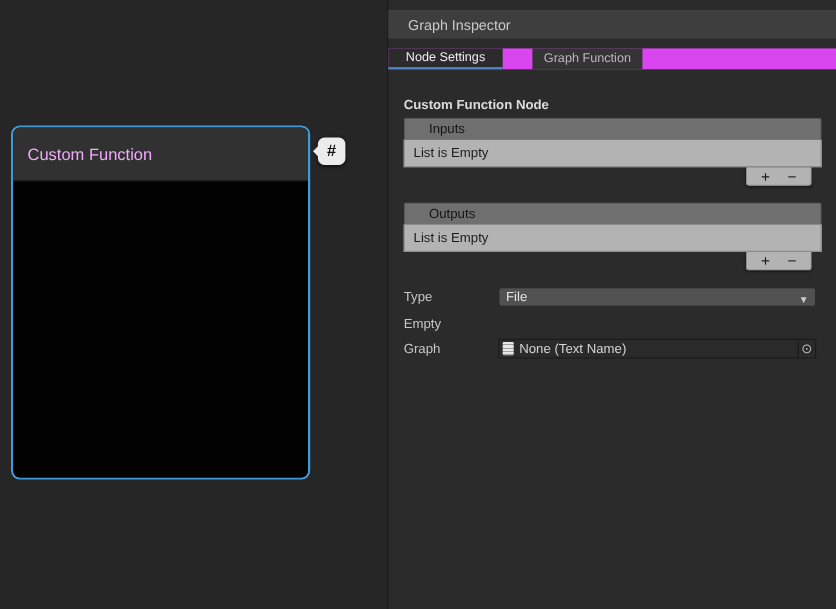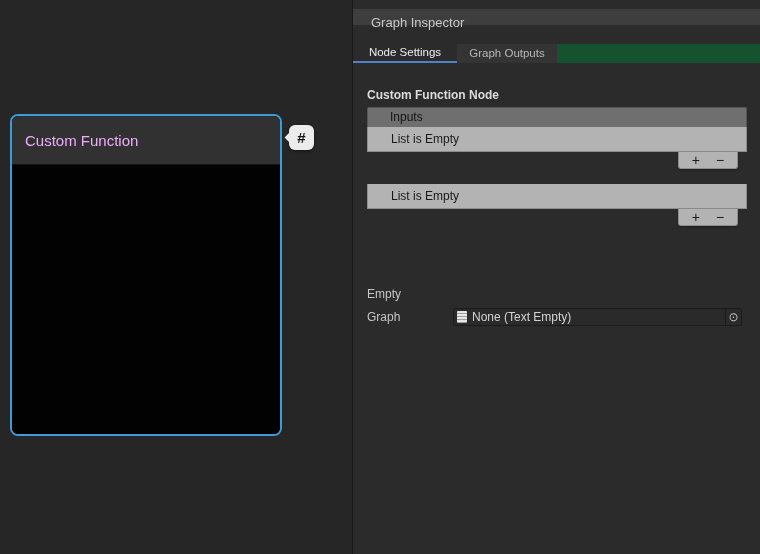--- a/index.html
+++ b/index.html
@@ -50,30 +50,31 @@
   }
 
   
   #panel {
     position: absolute; left: 352px; top: 0;
     width: 408px; height: 554px;
     background: #2b2b2b;
     border-left: 1px solid #191919;
   }
   .titlebar {
-    position: absolute; left: 0; top: 9px; right: 0; height: 16px;
+    position: absolute; left: 0; top: 9px; right: 0; height: 26px;
     background: #3e3e3e;
     line-height: 27px;
     padding-left: 18px;
     color: #c9c9c9; font-size: 13px;
   }
   .tabstrip {
     position: absolute; left: 0; top: 44px; right: 0; height: 19px;
-    background: #14532d;
+    background: #d946ef;
     display: flex;
+    gap: 27px;
   }
   .tab {
     height: 19px; line-height: 18px;
     font-size: 11.5px; text-align: center;
   }
   .tab.active {
     width: 104px;
     background: #2b2b2b;
     color: #ececec;
     border-bottom: 2px solid #4f81c8;
@@ -98,21 +99,21 @@
     background: #6f6f6f;
     border: 1px solid #565656; border-bottom: none;
     border-radius: 2px 2px 0 0;
     line-height: 19px; padding-left: 22px;
     font-size: 12px; color: #131313;
   }
   .rlist-body {
     height: 25px;
     background: #b3b3b3;
     border: 1px solid #8d8d8d; border-top: none;
-    line-height: 24px; padding-left: 23px;
+    line-height: 24px; padding-left: 8px;
     font-size: 12px; color: #1a1a1a;
   }
   .rlist-footer { height: 18px; position: relative; }
   .rlist-buttons {
     position: absolute; right: 9px; top: 0;
     width: 60px; height: 17px;
     background: #b3b3b3;
     border: 1px solid #8d8d8d; border-top: none;
     border-radius: 0 0 3px 3px;
     display: flex; align-items: center; justify-content: center; gap: 16px;
@@ -193,53 +194,61 @@
 </div>
 
 <div id="panel">
 
   <div class="titlebar">
     <span>Graph Inspector</span>
   </div>
 
   <div class="tabstrip">
     <div class="tab active">Node Settings</div>
-    <div class="tab inactive">Graph Outputs</div>
+    <div class="tab inactive">Graph Function</div>
   </div>
 
   <div class="section-title">Custom Function Node</div>
 
   <div class="rlist" id="list-inputs">
     <div class="rlist-header">Inputs</div>
     <div class="rlist-body">List is Empty</div>
     <div class="rlist-footer">
       <div class="rlist-buttons">
         <span class="rlist-btn">+</span>
         <span class="rlist-btn">−</span>
       </div>
     </div>
   </div>
 
   <div class="rlist" id="list-outputs">
+    <div class="rlist-header">Outputs</div>
     <div class="rlist-body">List is Empty</div>
     <div class="rlist-footer">
       <div class="rlist-buttons">
         <span class="rlist-btn">+</span>
         <span class="rlist-btn">−</span>
       </div>
     </div>
   </div>
 
+  <div class="field-row" id="row-type">
+    <span class="field-label">Type</span>
+    <div class="field-control dropdown">
+      <span>File</span>
+      <span class="caret">▼</span>
+    </div>
+  </div>
 
   <div class="field-row" id="row-name">
     <span class="field-label">Empty</span>
   </div>
 
   <div class="field-row" id="row-source">
     <span class="field-label">Graph</span>
     <div class="field-control object-field">
       <span class="doc-icon"></span>
-      <span>None (Text Empty)</span>
+      <span>None (Text Name)</span>
       <span class="picker">⊙</span>
     </div>
   </div>
 
 </div>
 
 </body></html>

